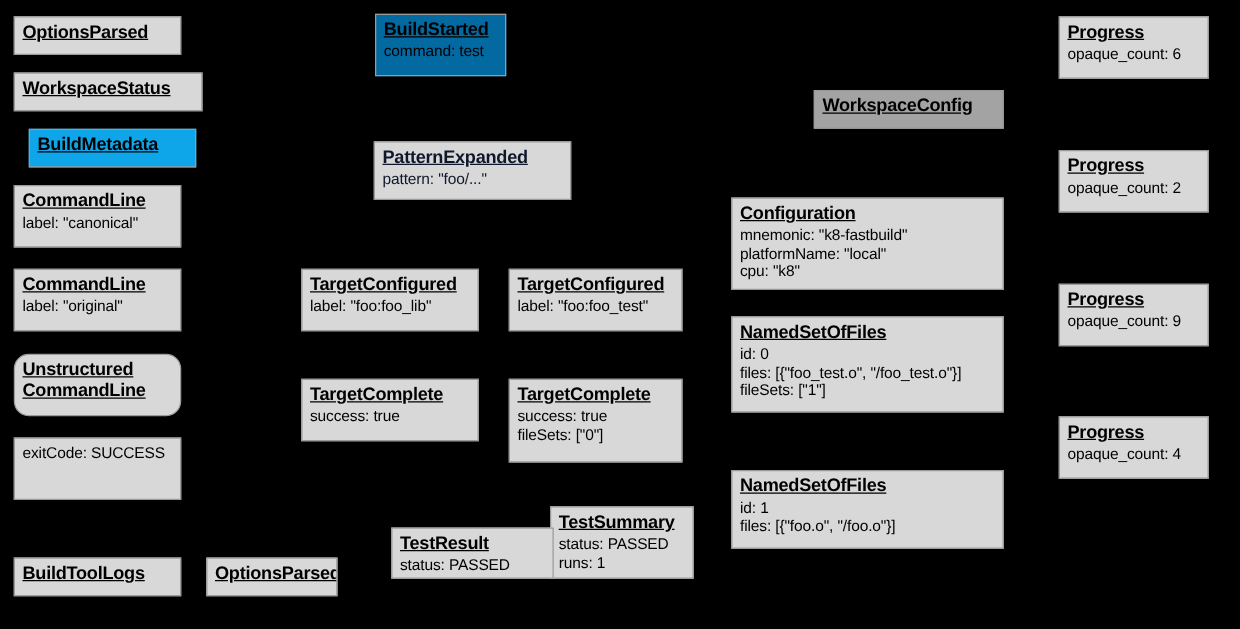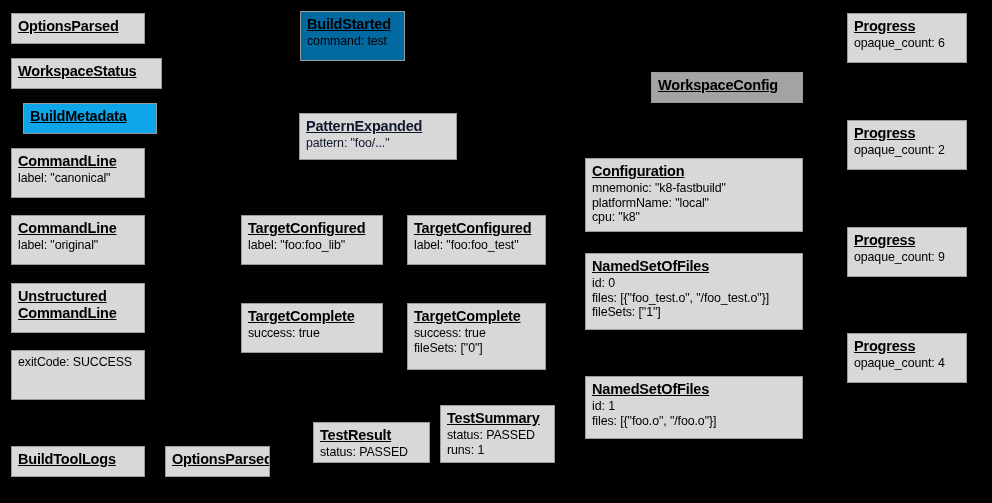--- a/index.html
+++ b/index.html
@@ -101,21 +101,21 @@
     <div class="node" style="left: 847px; top: 227px; width: 120px; height: 50px; background: rgb(216, 216, 216); border-color: rgb(154, 154, 154); color: rgb(0, 0, 0);">
       <span class="node-title">Progress</span>
       <span class="node-fields">opaque_count: 9</span>
     </div>
     <div class="node" style="left: 585px; top: 253px; width: 218px; height: 77px; background: rgb(216, 216, 216); border-color: rgb(154, 154, 154); color: rgb(0, 0, 0);">
       <span class="node-title">NamedSetOfFiles</span>
       <span class="node-fields">id: 0
 files: [{"foo_test.o", "/foo_test.o"}]
 fileSets: ["1"]</span>
     </div>
-    <div class="node" style="left: 11px; top: 283px; width: 134px; height: 50px; background: rgb(216, 216, 216); border-color: rgb(154, 154, 154); color: rgb(0, 0, 0);">
+    <div class="node" style="left: 11px; top: 283px; width: 134px; height: 50px; background: rgb(216, 216, 216); border-color: rgb(154, 154, 154); color: rgb(0, 0, 0); border-radius: 12px;">
       <span class="node-title">Unstructured
 CommandLine</span>
     </div>
     <div class="node" style="left: 241px; top: 303px; width: 142px; height: 50px; background: rgb(216, 216, 216); border-color: rgb(154, 154, 154); color: rgb(0, 0, 0);">
       <span class="node-title">TargetComplete</span>
       <span class="node-fields">success: true</span>
     </div>
     <div class="node" style="left: 407px; top: 303px; width: 139px; height: 67px; background: rgb(216, 216, 216); border-color: rgb(154, 154, 154); color: rgb(0, 0, 0);">
       <span class="node-title">TargetComplete</span>
       <span class="node-fields">success: true
@@ -131,21 +131,21 @@
     <div class="node" style="left: 585px; top: 376px; width: 218px; height: 63px; background: rgb(216, 216, 216); border-color: rgb(154, 154, 154); color: rgb(0, 0, 0);">
       <span class="node-title">NamedSetOfFiles</span>
       <span class="node-fields">id: 1
 files: [{"foo.o", "/foo.o"}]</span>
     </div>
     <div class="node" style="left: 440px; top: 405px; width: 115px; height: 58px; background: rgb(216, 216, 216); border-color: rgb(154, 154, 154); color: rgb(0, 0, 0);">
       <span class="node-title">TestSummary</span>
       <span class="node-fields">status: PASSED
 runs: 1</span>
     </div>
-    <div class="node" style="left: 313px; top: 422px; width: 117px; height: 41px; background: rgb(216, 216, 216); border-color: rgb(154, 154, 154); color: rgb(0, 0, 0);">
+    <div class="node" style="left: 313px; top: 422px; width: 130px; height: 41px; background: rgb(216, 216, 216); border-color: rgb(154, 154, 154); color: rgb(0, 0, 0);">
       <span class="node-title">TestResult</span>
       <span class="node-fields">status: PASSED</span>
     </div>
     <div class="node" style="left: 11px; top: 446px; width: 134px; height: 31px; background: rgb(216, 216, 216); border-color: rgb(154, 154, 154); color: rgb(0, 0, 0);">
       <span class="node-title">BuildToolLogs</span>
     </div>
     <div class="node" style="left: 165px; top: 446px; width: 105px; height: 31px; background: rgb(216, 216, 216); border-color: rgb(154, 154, 154); color: rgb(0, 0, 0);">
       <span class="node-title">OptionsParsed</span>
     </div>
   </div>

